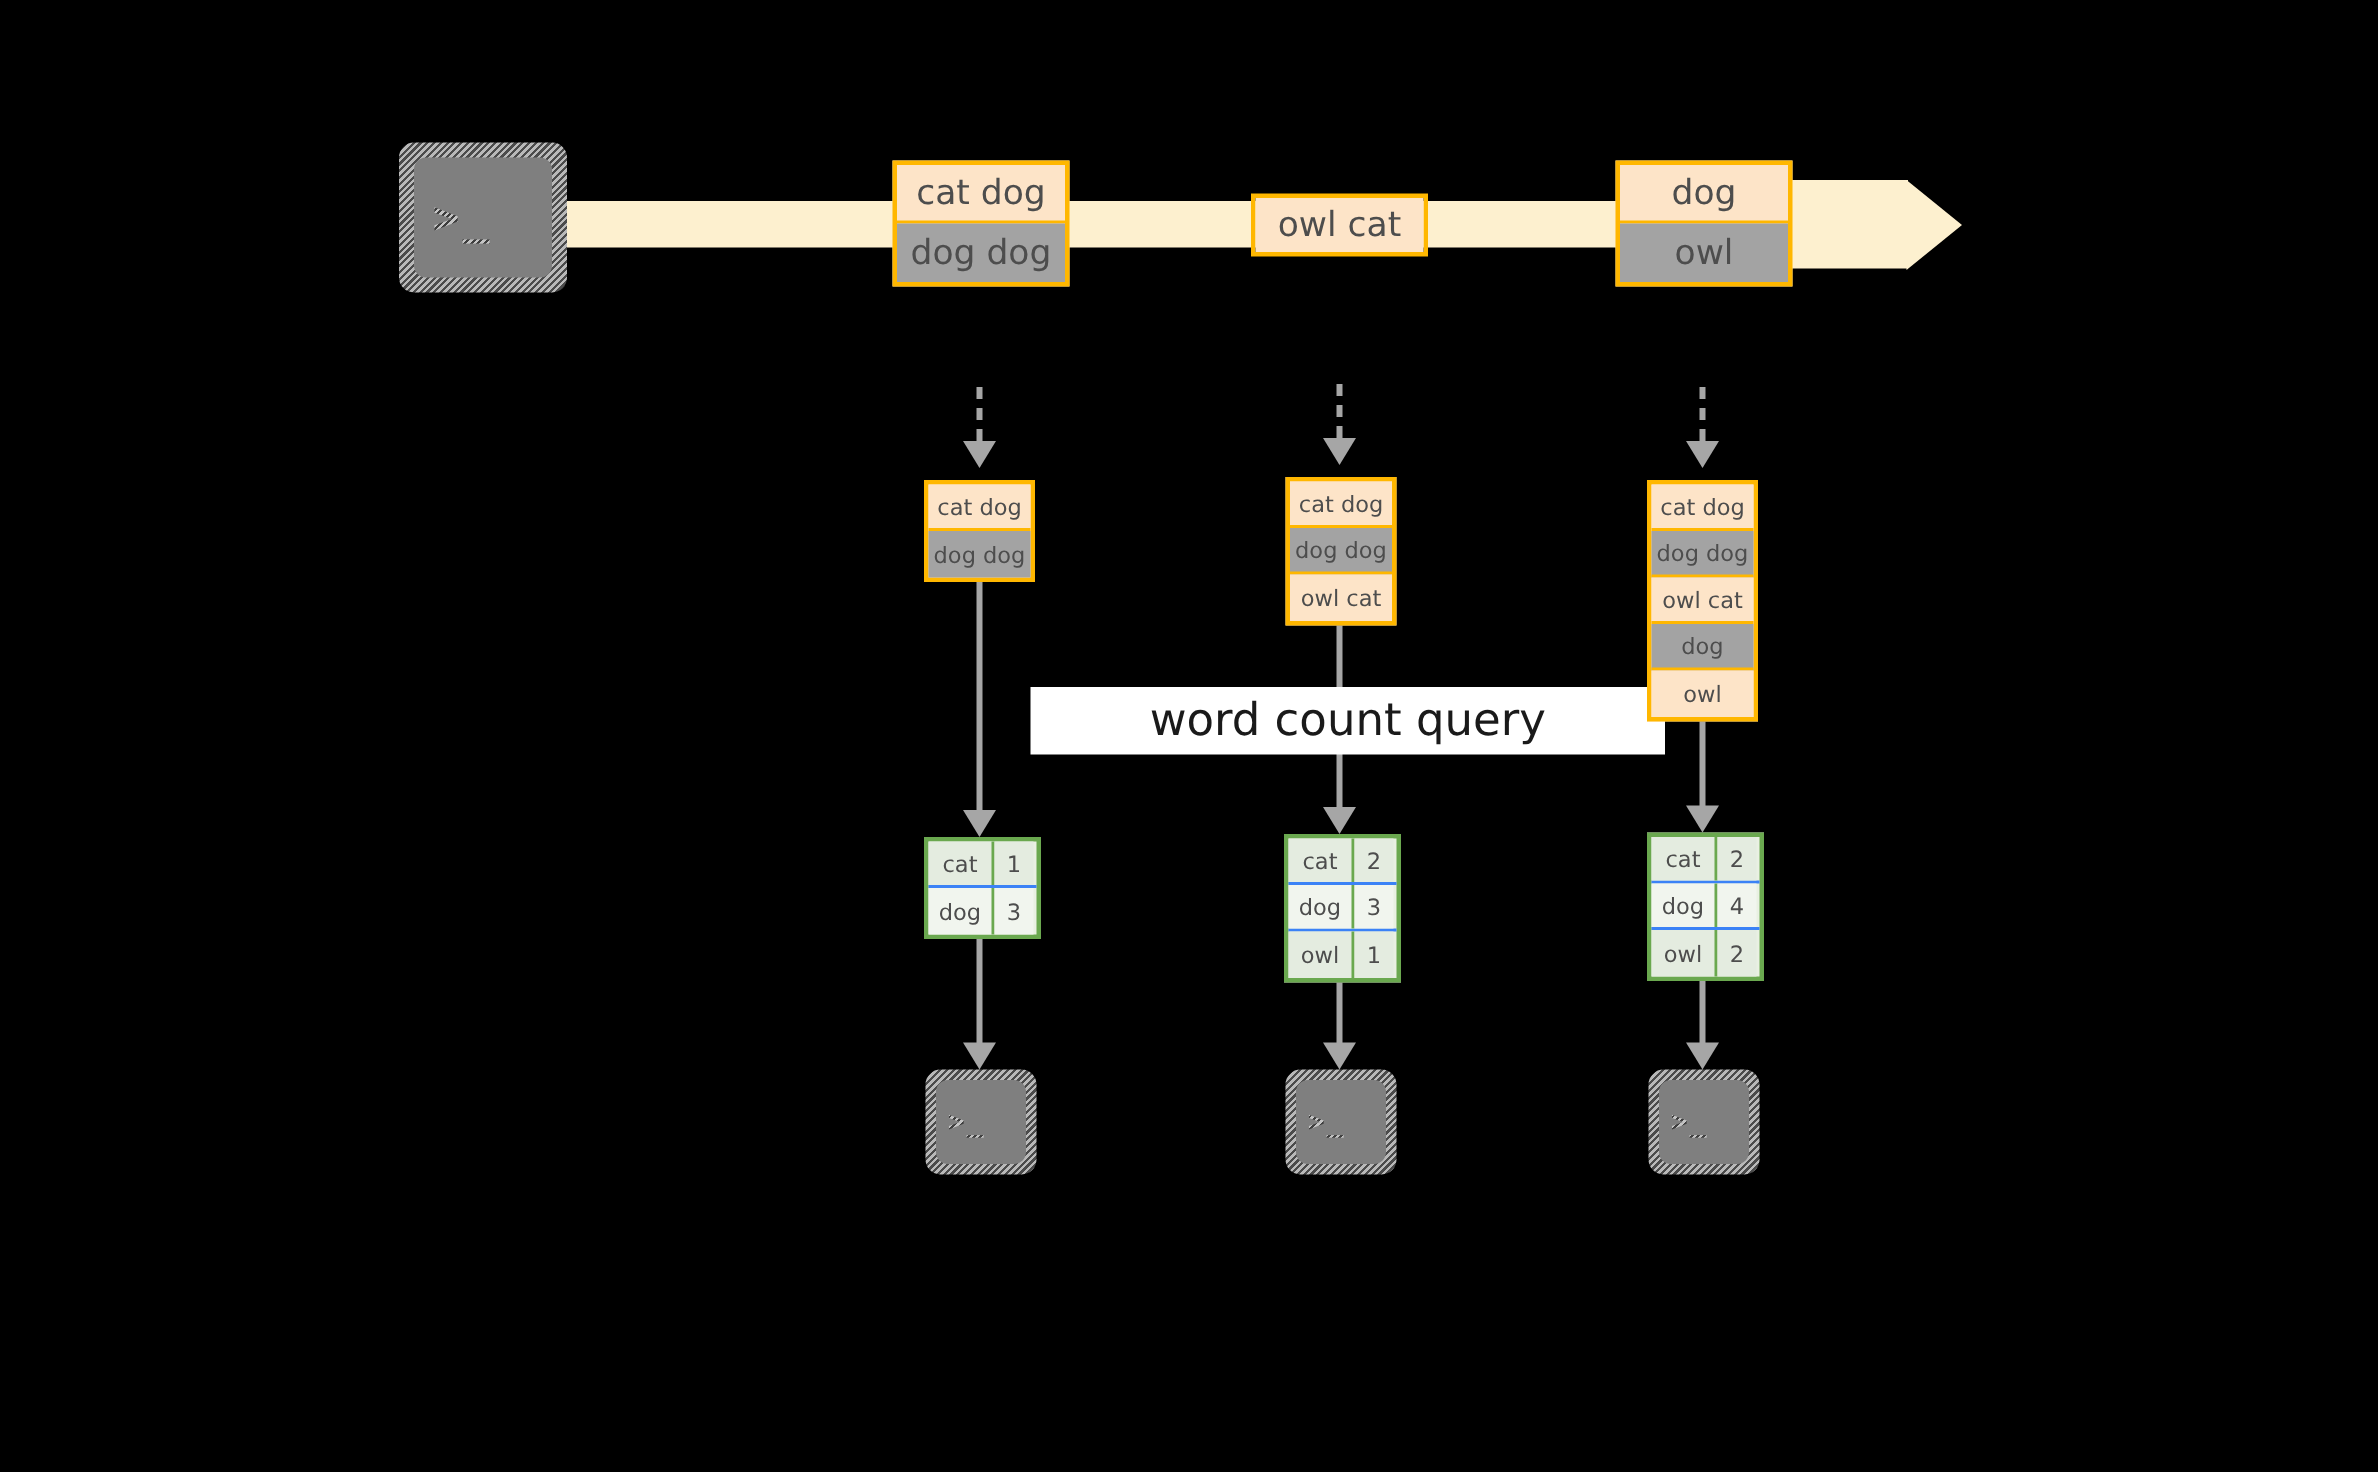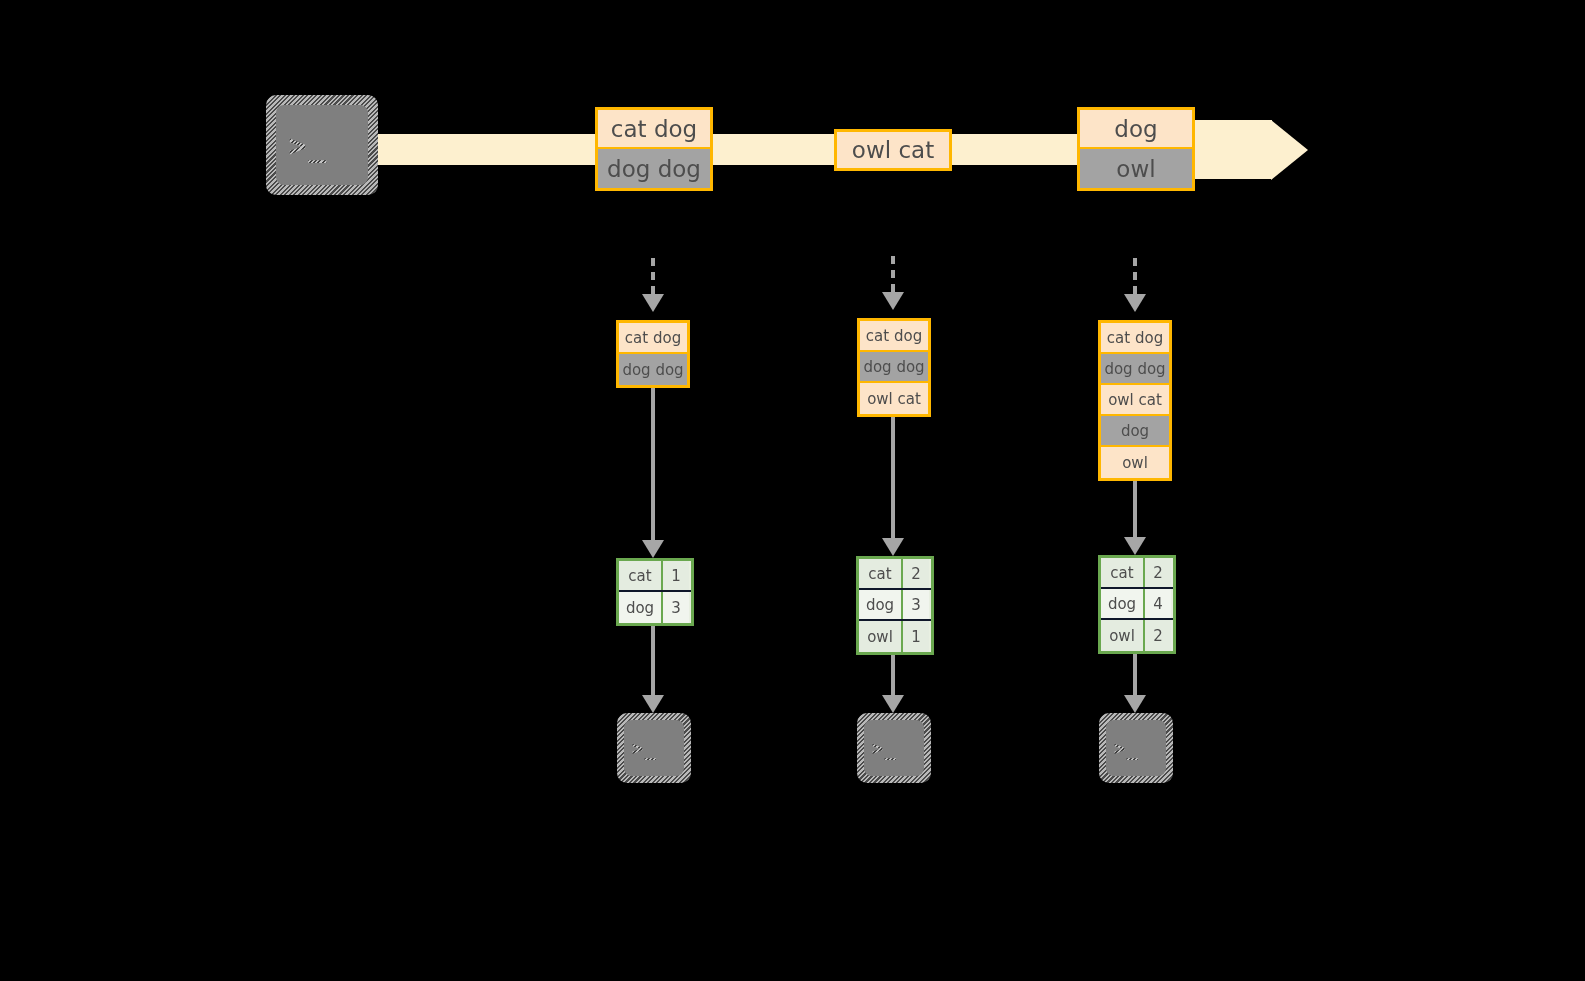--- a/index.html
+++ b/index.html
@@ -108,21 +108,21 @@
     background: #e9f0e2;
     display: flex;
     flex-direction: column;
     font-size: 15px;
     z-index: 6;
   }
   .gbox .grow {
     box-sizing: border-box;
     display: flex;
     height: 31px;
-    border-bottom: 2px solid #0f172a;
+    border-bottom: 2px solid #3b82f6;
   }
   .gbox .grow:last-child { border-bottom: none; }
   .gbox .gkey, .gbox .gval {
     box-sizing: border-box;
     display: flex;
     align-items: center;
     justify-content: center;
     color: #4d4d4d;
     background: #e4ece0;
   }
@@ -290,14 +290,17 @@
   </div>
 
   <div class="conn" style="left:1133px; top:654px; height:44px;"></div>
   <div class="arrowhead" style="left:1124px; top:695px;"></div>
 
   <div class="terminal small" style="left:1099px; top:713px; width:74px; height:70px;">
     <div class="inner" style="left:7px; top:7px; right:7px; bottom:7px;"></div>
     <div class="prompt">&gt;_</div>
   </div>
 
+  <div class="query-band" style="left:687px; top:458px; width:423px; height:45px;">
+    <span>word count query</span>
+  </div>
 
 </div>
 
 </body></html>

